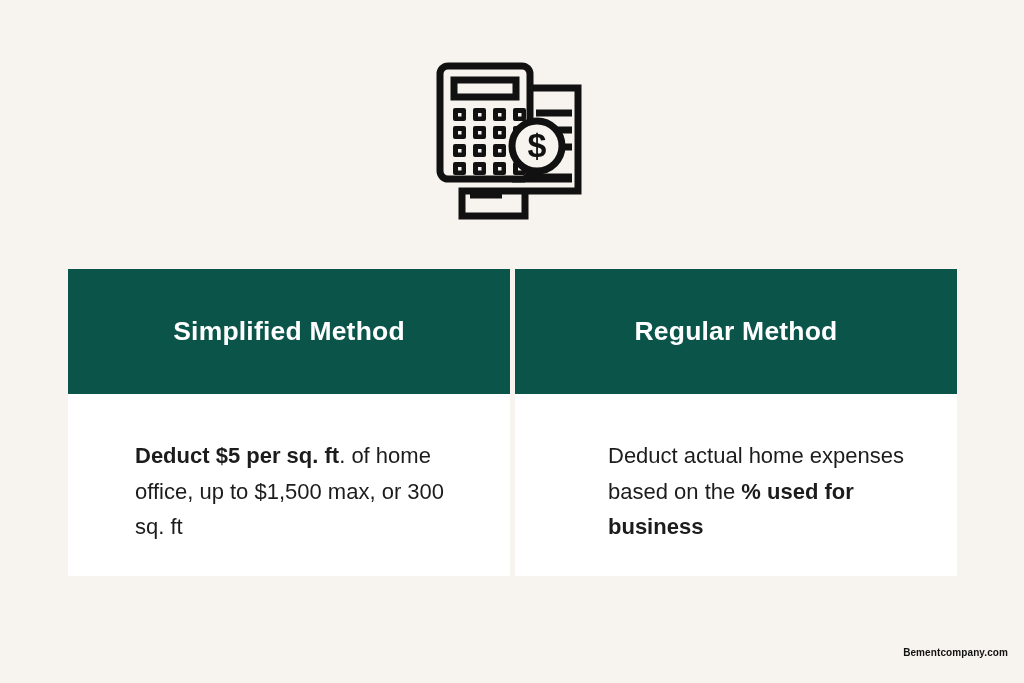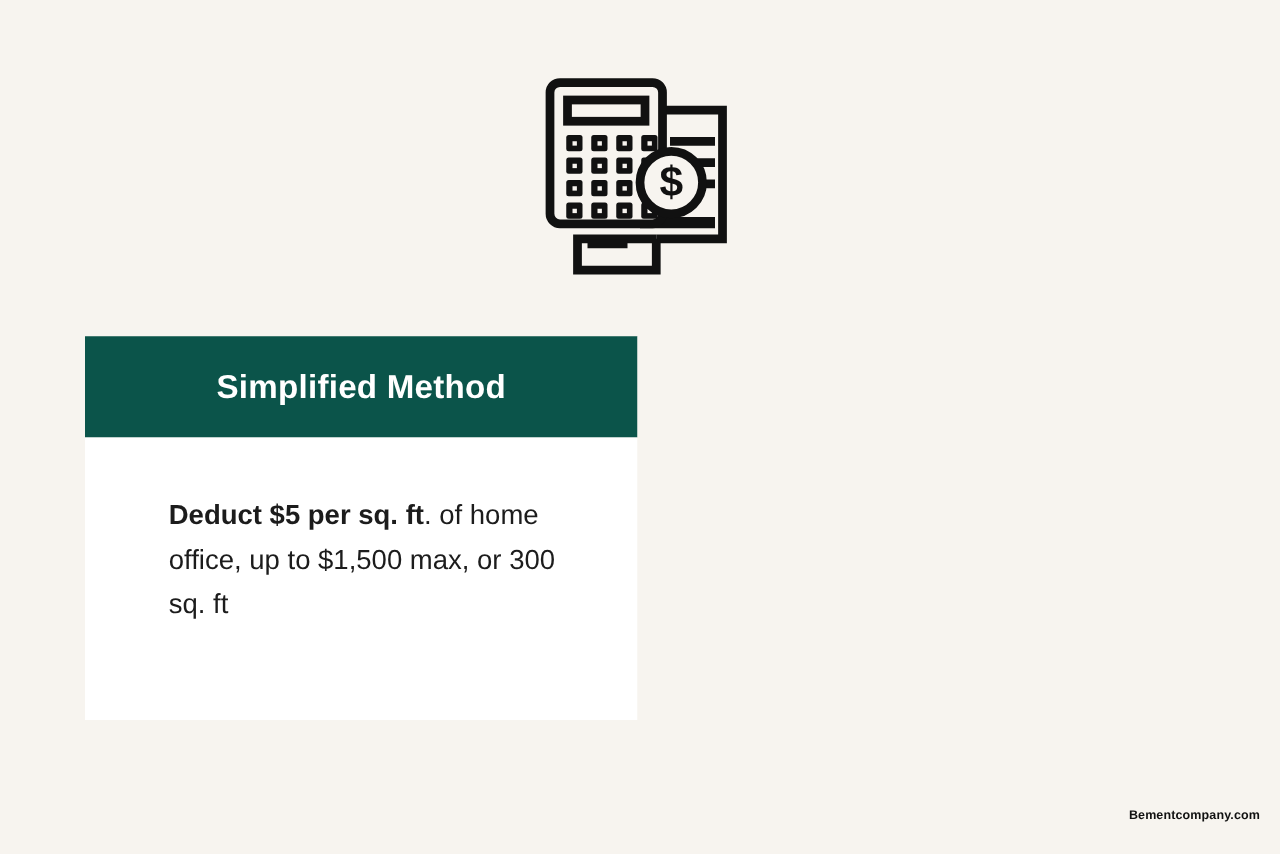--- a/index.html
+++ b/index.html
@@ -45,21 +45,21 @@
     display: flex;
     flex-direction: column;
     flex: 1 1 0;
   }
   .col-divider {
     width: 5px;
     flex: 0 0 5px;
     background: #f7f4ef;
   }
   .col-header {
-    height: 81px;
+    height: 125px;
     background: #0b544a;
     color: #ffffff;
     display: flex;
     align-items: center;
     justify-content: center;
     font-size: 26.5px;
     font-weight: bold;
     letter-spacing: 0.2px;
   }
   .col-body {
@@ -166,17 +166,21 @@
   <div class="col left">
     <div class="col-header">Simplified Method</div>
     <div class="col-body">
       <p><span class="b">Deduct $5 per sq. ft</span><span>. of home office, up to $1,500 max, or 300 sq. ft</span></p>
     </div>
   </div>
 
   <div class="col-divider"></div>
 
   <div class="col right">
+    <div class="col-header">Regular Method</div>
+    <div class="col-body">
+      <p><span>Deduct actual home expenses based on the </span><span class="b">% used for business</span></p>
+    </div>
   </div>
 
 </div>
 
 <div class="footer">Bementcompany.com</div>
 
 </body></html>

